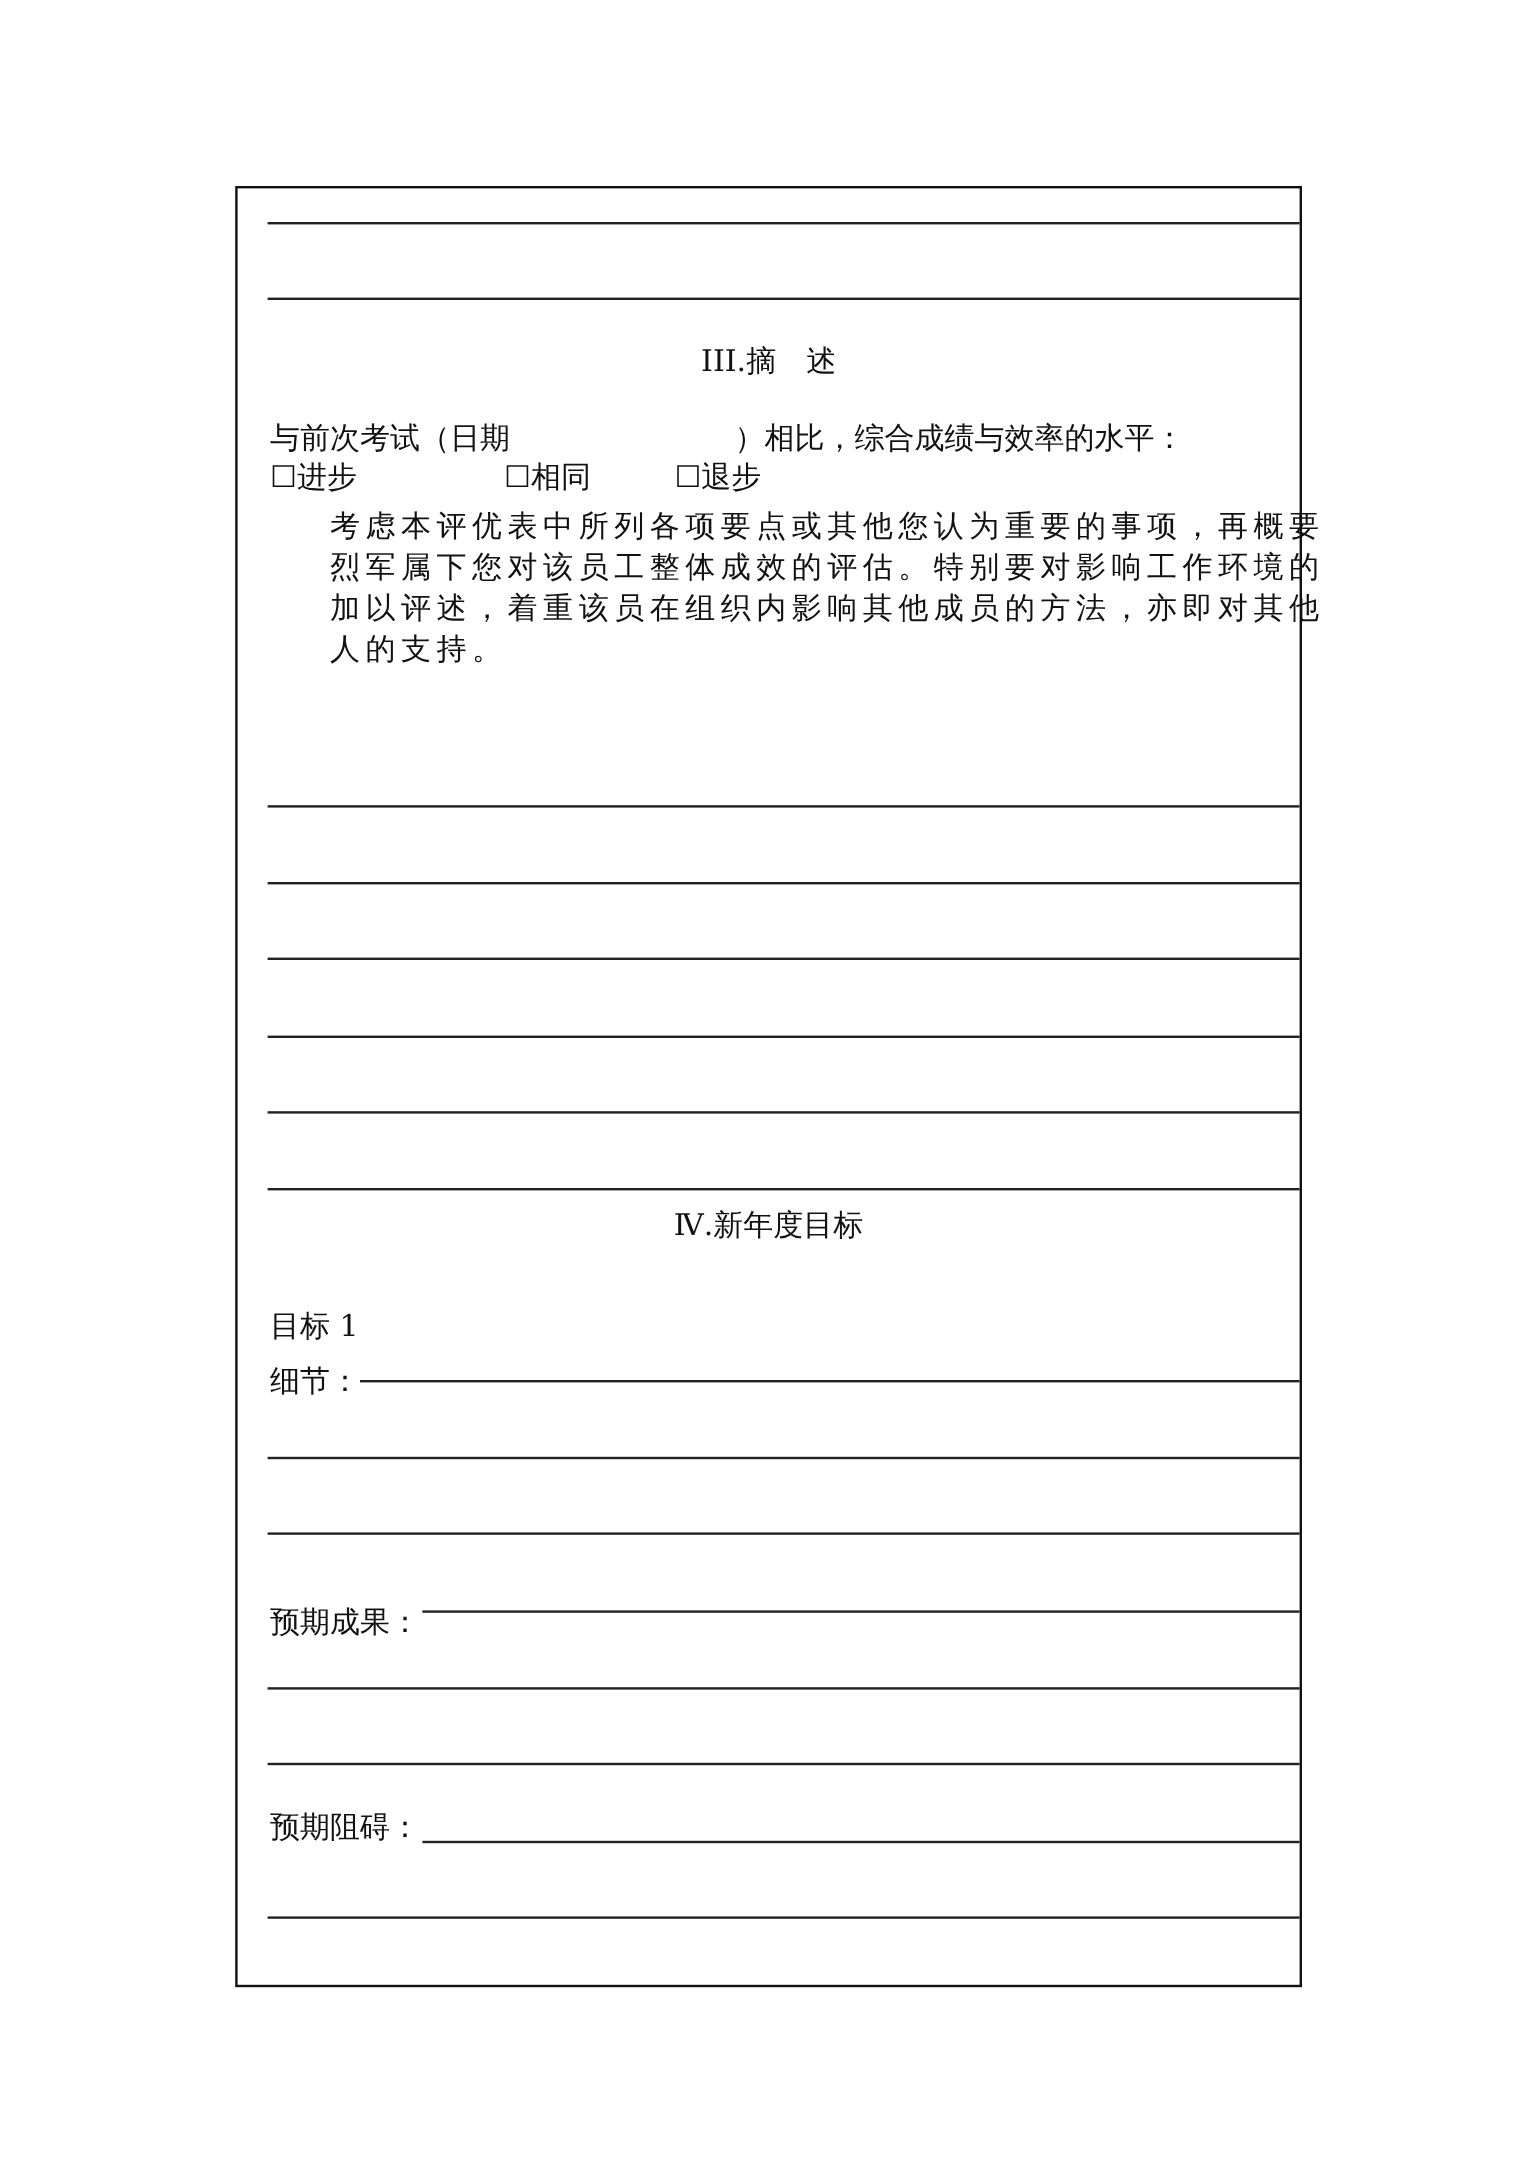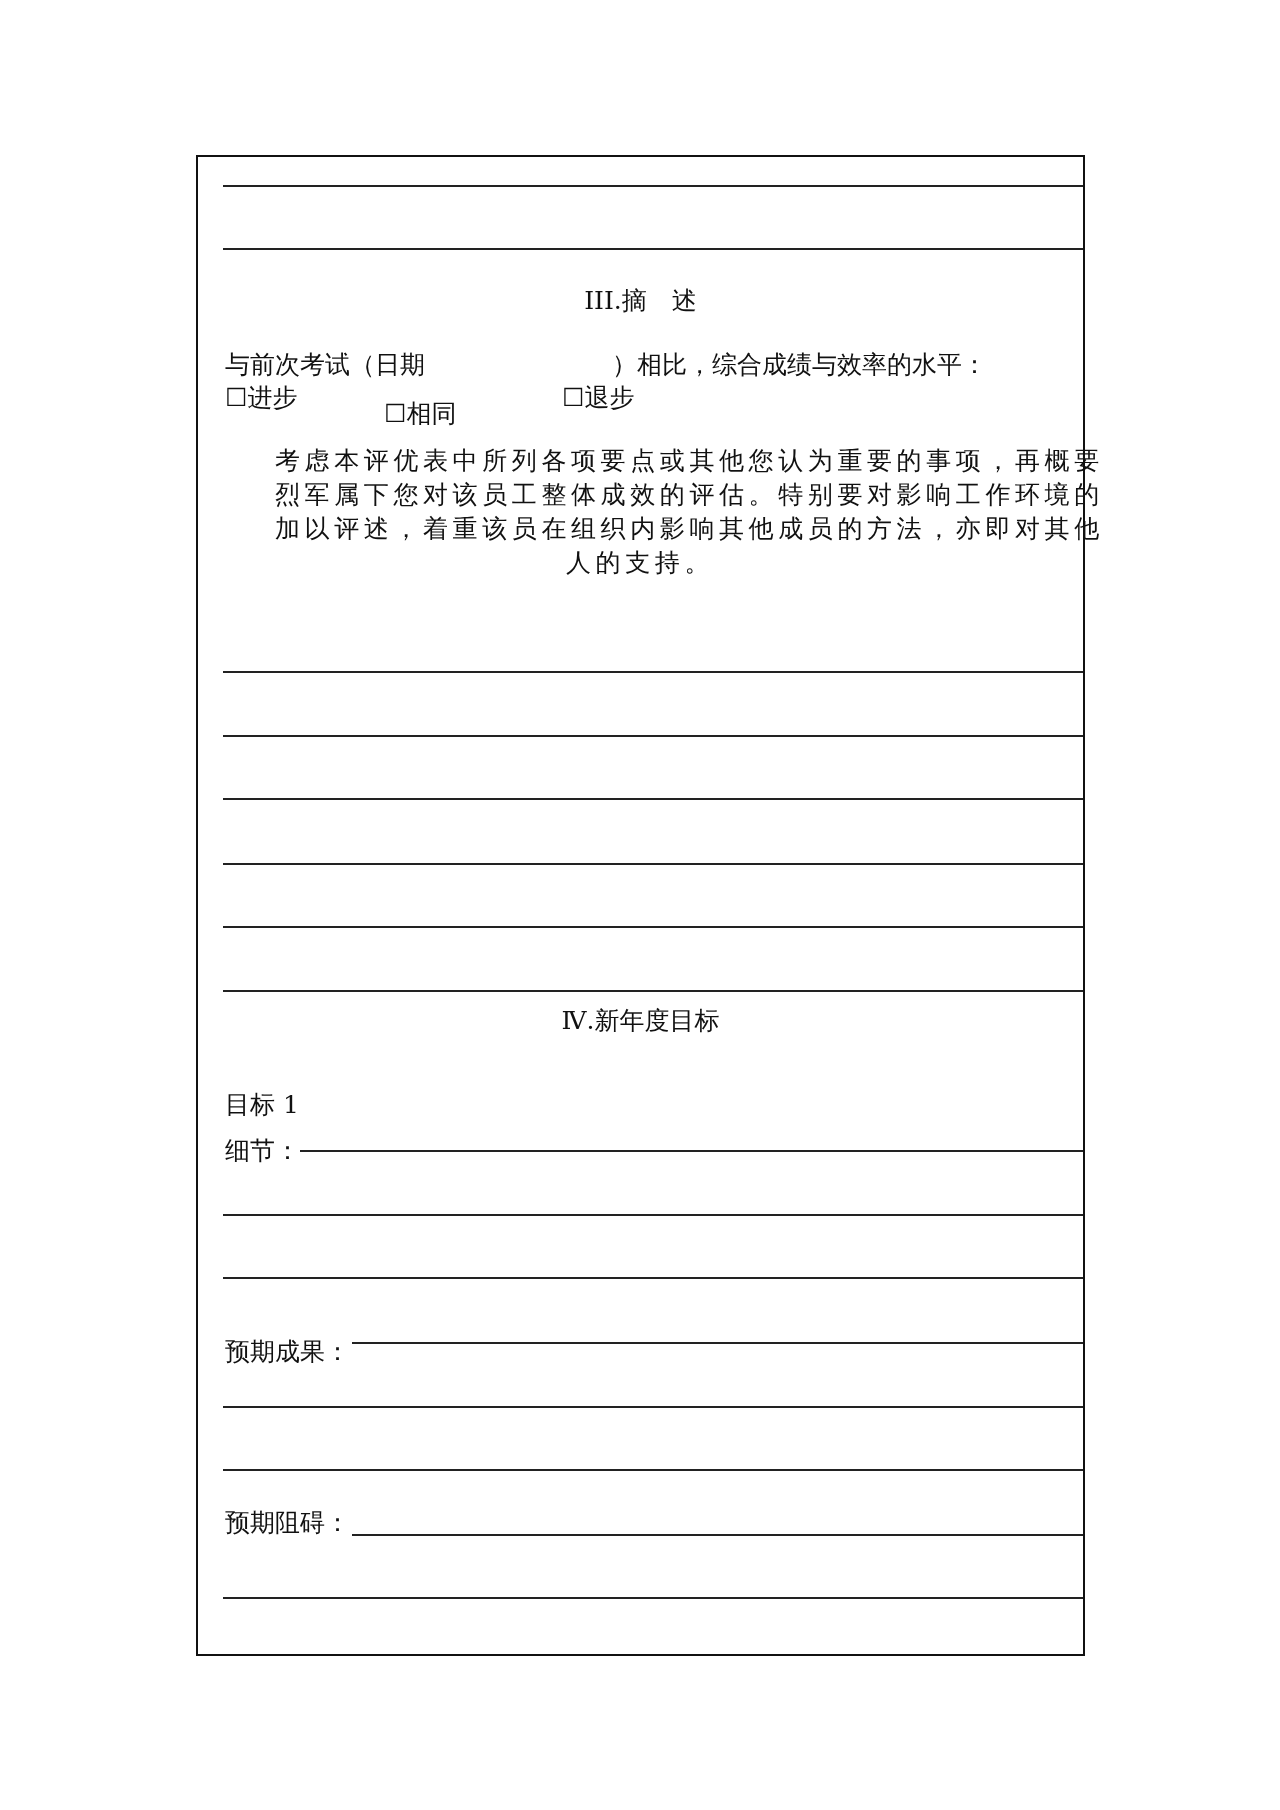--- a/index.html
+++ b/index.html
@@ -26,28 +26,28 @@
 
 <div class="center-title" style="top:286px;">III.摘　述</div>
 
 <div class="txt" style="left:225px; top:350px;">与前次考试（日期</div>
 <div class="txt" style="left:430px; top:350px; width:180px; height:30px;"></div>
 <div class="txt" style="left:612px; top:350px;">）相比，综合成绩与效率的水平：</div>
 
 <div class="txt" style="left:225px; top:383px;">
   <span class="cb">☐</span><span>进步</span>
 </div>
-<div class="txt" style="left:384px; top:383px;margin-top:16px;">
+<div class="txt" style="left:420px; top:383px;">
   <span class="cb">☐</span><span>相同</span>
 </div>
 <div class="txt" style="left:562px; top:383px;">
   <span class="cb">☐</span><span>退步</span>
 </div>
 
-<div class="para" style="top:444px;text-align:center;">
+<div class="para" style="top:422px;">
   <div>考虑本评优表中所列各项要点或其他您认为重要的事项，再概要</div>
   <div>烈军属下您对该员工整体成效的评估。特别要对影响工作环境的</div>
   <div>加以评述，着重该员在组织内影响其他成员的方法，亦即对其他</div>
   <div>人的支持。</div>
 </div>
 
 <div class="rule" style="left:223px; top:671px; width:860px;"></div>
 <div class="rule" style="left:223px; top:735px; width:860px;"></div>
 <div class="rule" style="left:223px; top:798px; width:860px;"></div>
 <div class="rule" style="left:223px; top:863px; width:860px;"></div>

